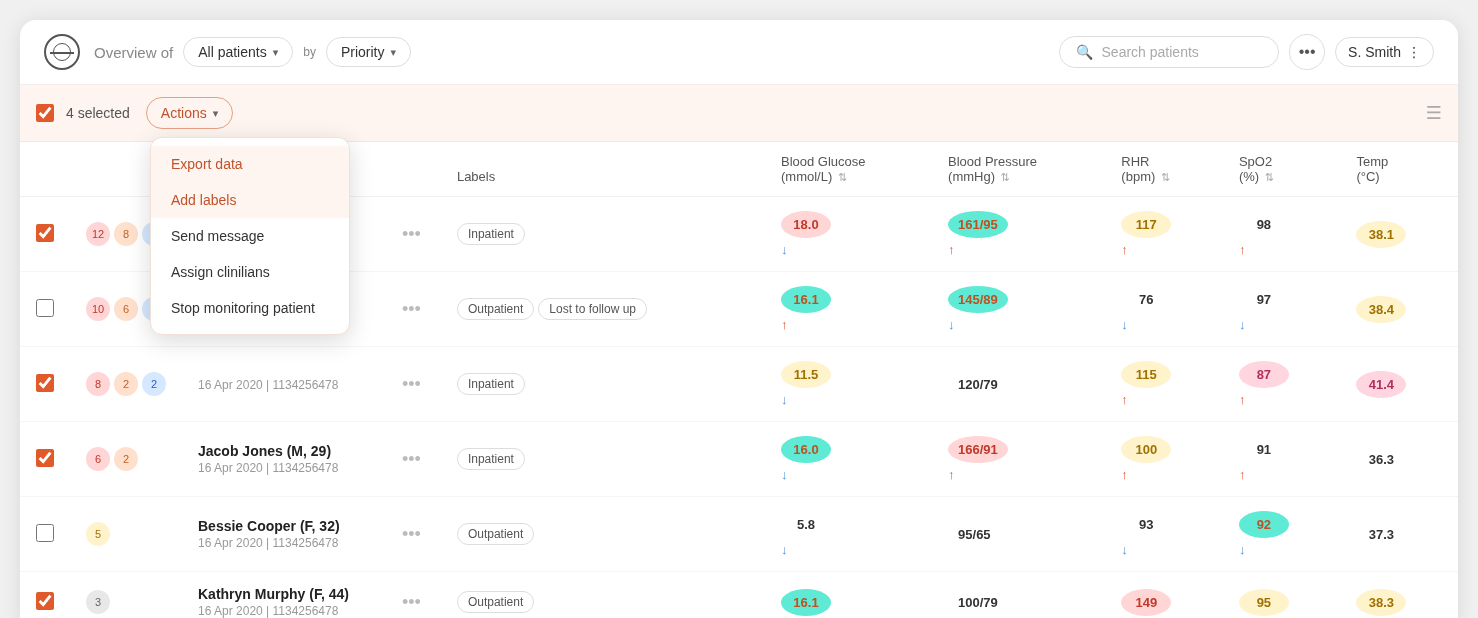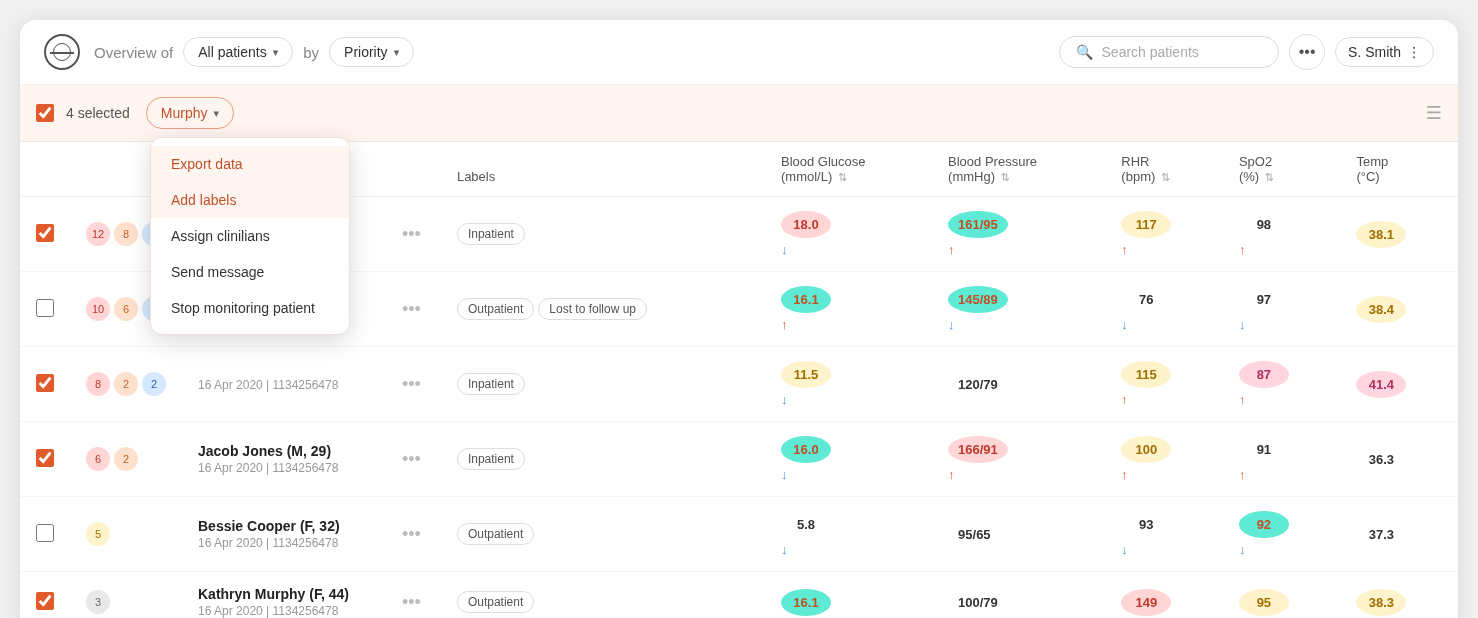--- a/index.html
+++ b/index.html
@@ -65,21 +65,21 @@
       border: 1.5px solid #ddd;
       border-radius: 20px;
       padding: 6px 14px;
       font-size: 14px;
       font-weight: 500;
       background: #fff;
       cursor: pointer;
       color: #333;
     }
     .chevron { font-size: 11px; color: #666; }
-    .by-text { color: #888; font-size: 15px; }
+    .by-text { color: #888; font-size: 12px; }
     .header-right {
       margin-left: auto;
       display: flex;
       align-items: center;
       gap: 10px;
     }
     .search-box {
       display: flex;
       align-items: center;
       gap: 8px;
@@ -313,29 +313,29 @@
       </div>
     </div>
   </div>
 
   <div class="table-wrapper">
 
     <div class="toolbar">
       <input type="checkbox" class="checkbox-master" checked="" style="">
       <span class="selected-count">4 selected</span>
       <button class="actions-btn">
-        <span>Murphy</span>
+        <span>Actions</span>
         <span class="chevron">▾</span>
       </button>
 
       <div class="dropdown-menu">
         <div class="dropdown-item highlight">Export data</div>
         <div class="dropdown-item highlight">Add labels</div>
+        <div class="dropdown-item">Send message</div>
         <div class="dropdown-item">Assign clinilians</div>
-        <div class="dropdown-item">Send message</div>
         <div class="dropdown-item">Stop monitoring patient</div>
       </div>
       <div class="toolbar-spacer"></div>
       <span class="lines-icon">☰</span>
     </div>
 
     <table>
       <thead>
         <tr>
           <th style="width:40px;"></th>

